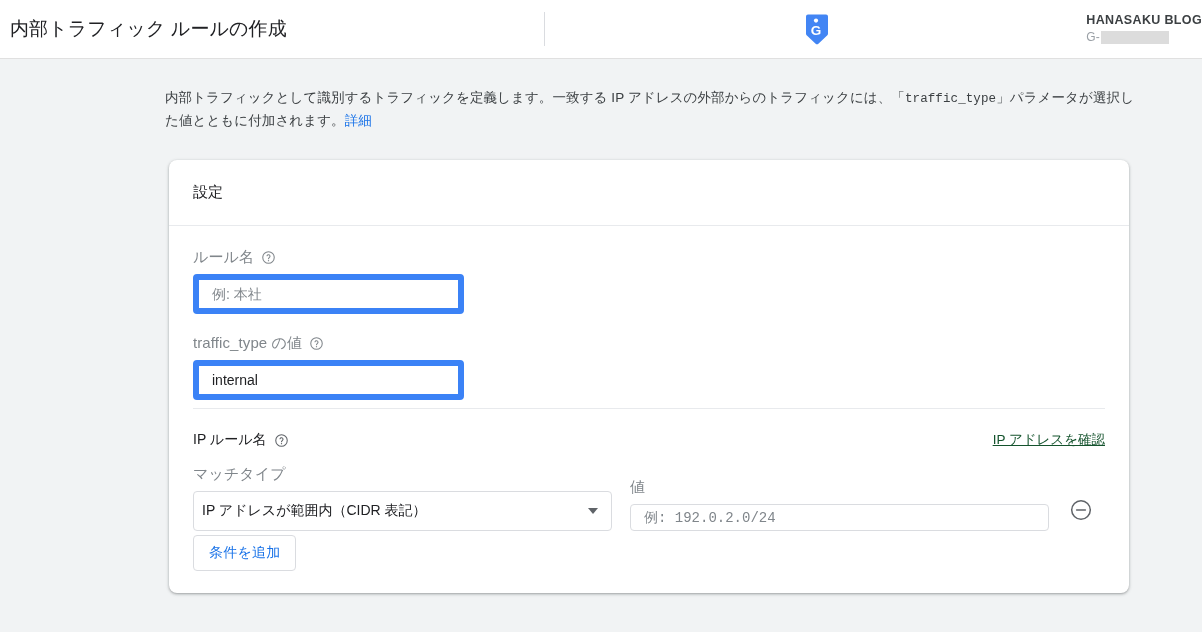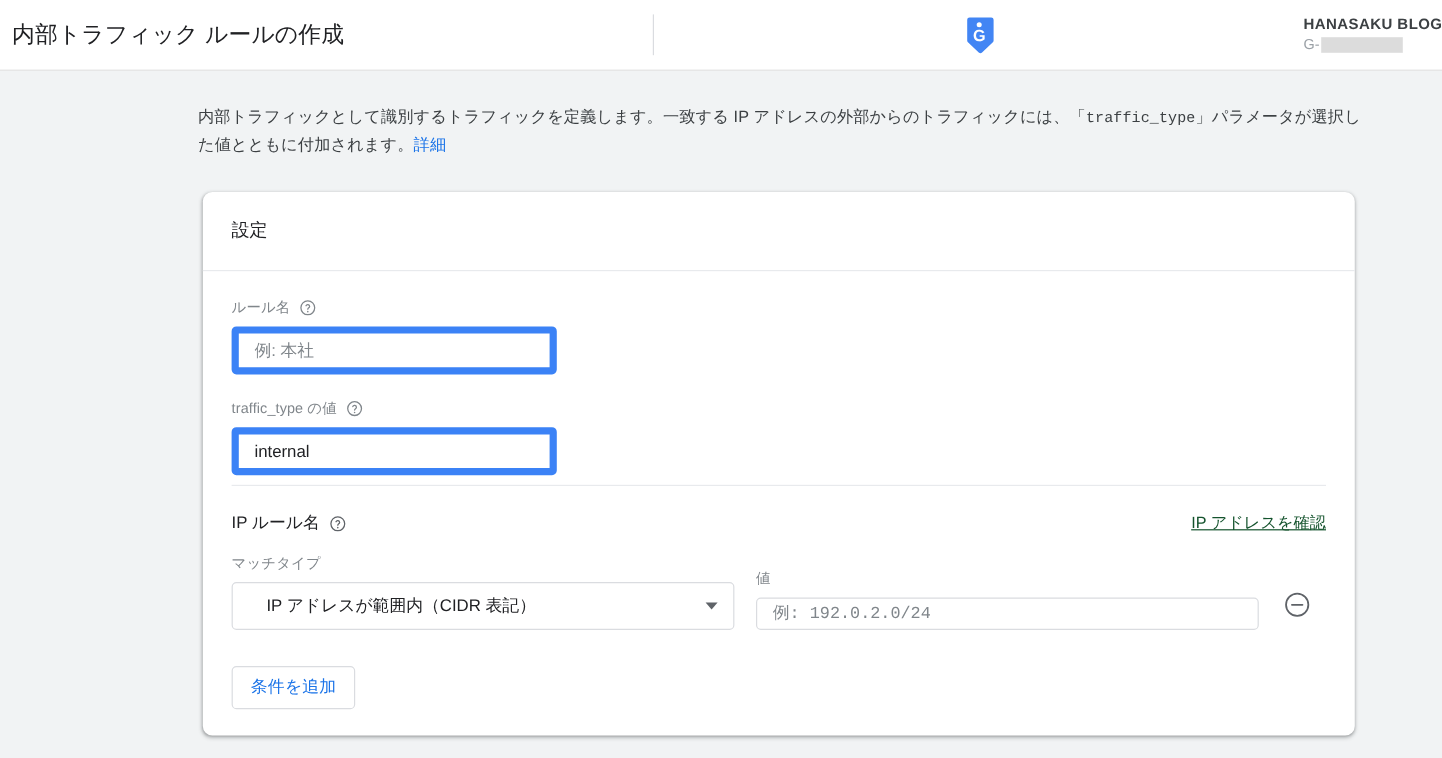--- a/index.html
+++ b/index.html
@@ -121,21 +121,21 @@
     color: #202124;
   }
   .card-body {
     padding: 22px 24px 0 24px;
   }
 
   
   .field-label {
     display: flex;
     align-items: center;
-    font-size: 12px;
+    font-size: 15px;
     color: #80868b;
     margin-bottom: 7px;
     letter-spacing: .1px;
   }
   .help-icon {
     display: inline-flex;
     margin-left: 7px;
     color: #80868b;
   }
   .text-input {
@@ -186,21 +186,21 @@
   .value-col { width: 420px; margin-left: 17px; }
 
   .select-box {
     position: relative;
     width: 419px;
     height: 40px;
     border: 1px solid #dadce0;
     border-radius: 4px;
     display: flex;
     align-items: center;
-    padding: 0 28px;
+    padding: 0 8px;
     font-size: 14px;
     color: #202124;
     background: #fff;
     cursor: pointer;
   }
   .caret {
     position: absolute;
     right: 13px;
     width: 0; height: 0;
     border-left: 5px solid transparent;
@@ -224,21 +224,21 @@
     margin-left: 19px;
     margin-bottom: 8px;
     width: 24px; height: 24px;
     display: flex; align-items: center; justify-content: center;
     color: #5f6368;
     cursor: pointer;
     background: none; border: none; padding: 0;
   }
 
   .add-condition-btn {
-    margin: 30px 0 0 0;
+    margin: 4px 0 0 0;
     height: 36px;
     padding: 0 15px;
     background: #ffffff;
     border: 1px solid #dadce0;
     border-radius: 4px;
     color: #1a73e8;
     font-size: 14px;
     font-family: inherit;
     cursor: pointer;
     letter-spacing: .2px;

